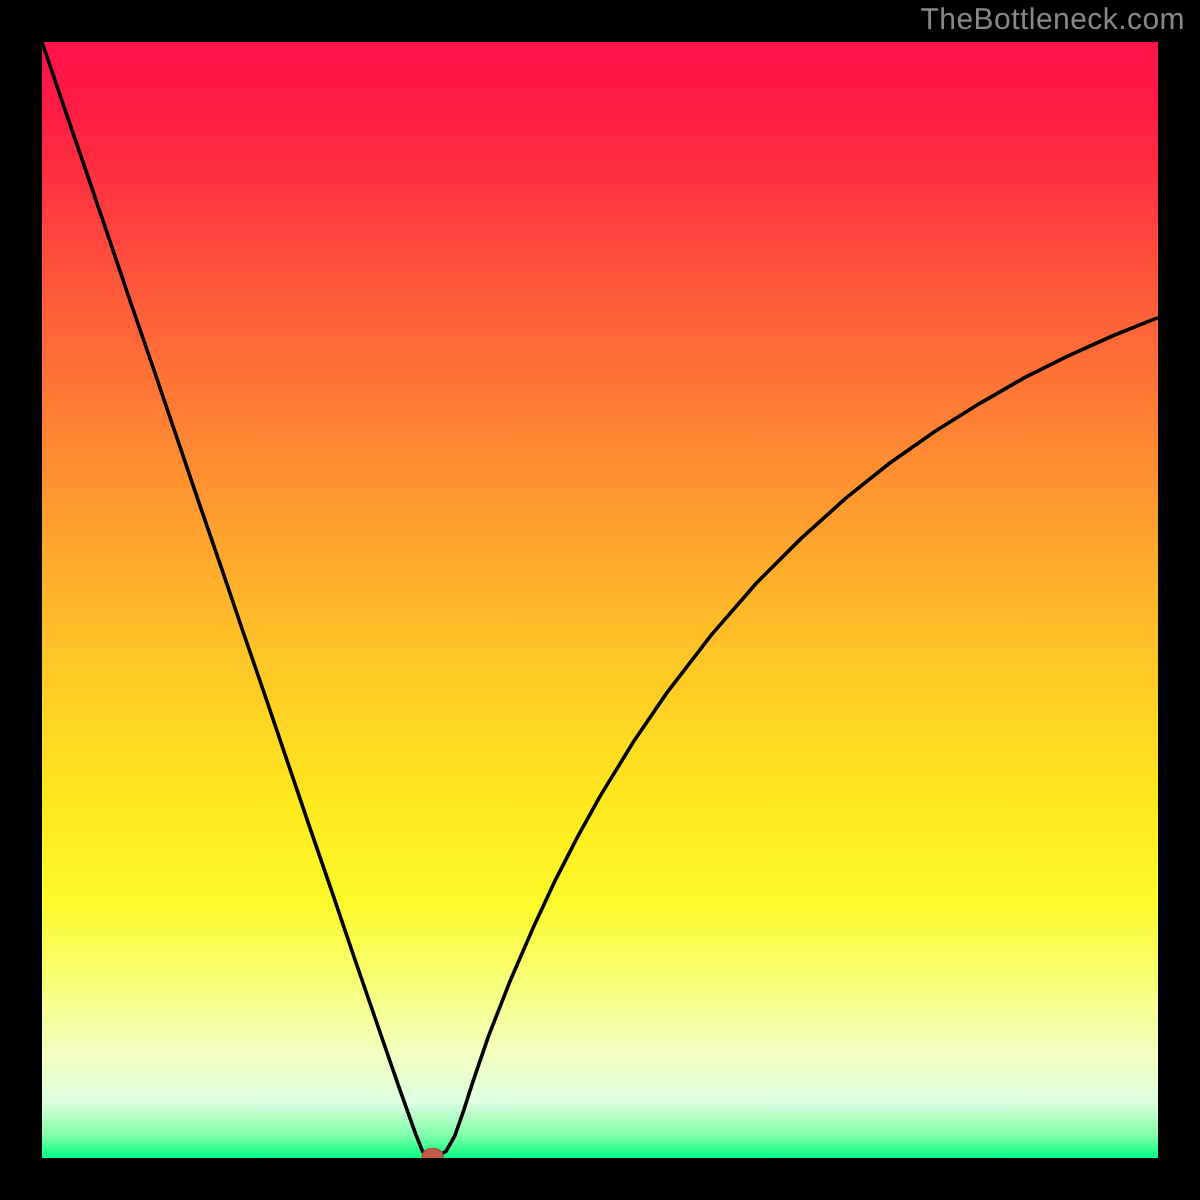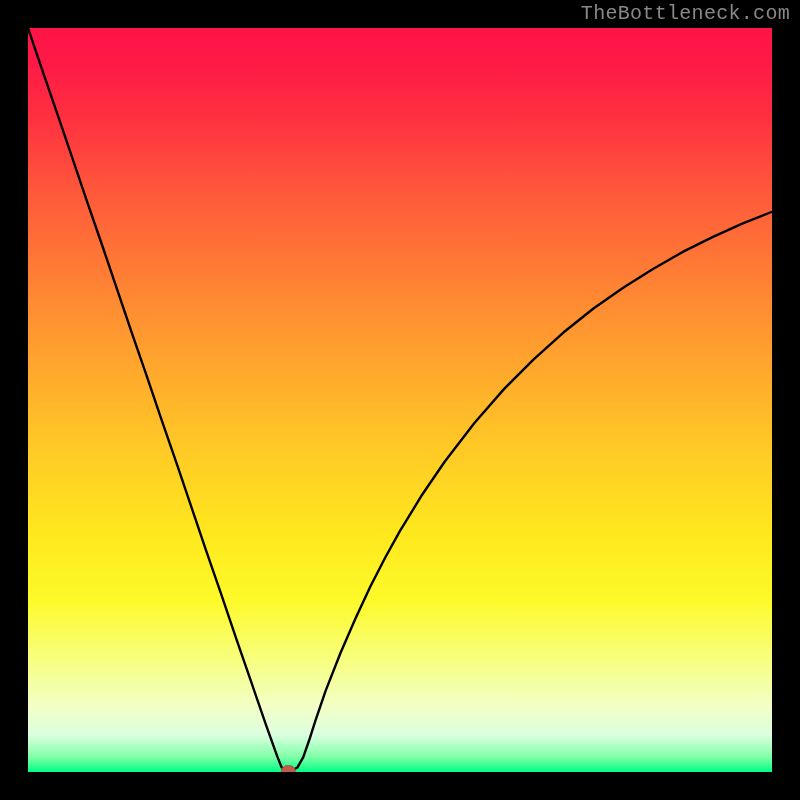--- a/index.html
+++ b/index.html
@@ -13,21 +13,20 @@
   }
   .watermark {
     position: absolute;
     top: 2px;
     right: 10px;
     color: #888;
     font-size: 20px;
     font-weight: 500;
     letter-spacing: 0.3px;
     z-index: 10;
-    font-family: Liberation Mono, monospace;
   }
   .plot-frame {
     position: absolute;
     top: 28px;
     left: 28px;
     width: 744px;
     height: 744px;
   }
   .gradient-bg {
     position: absolute;

